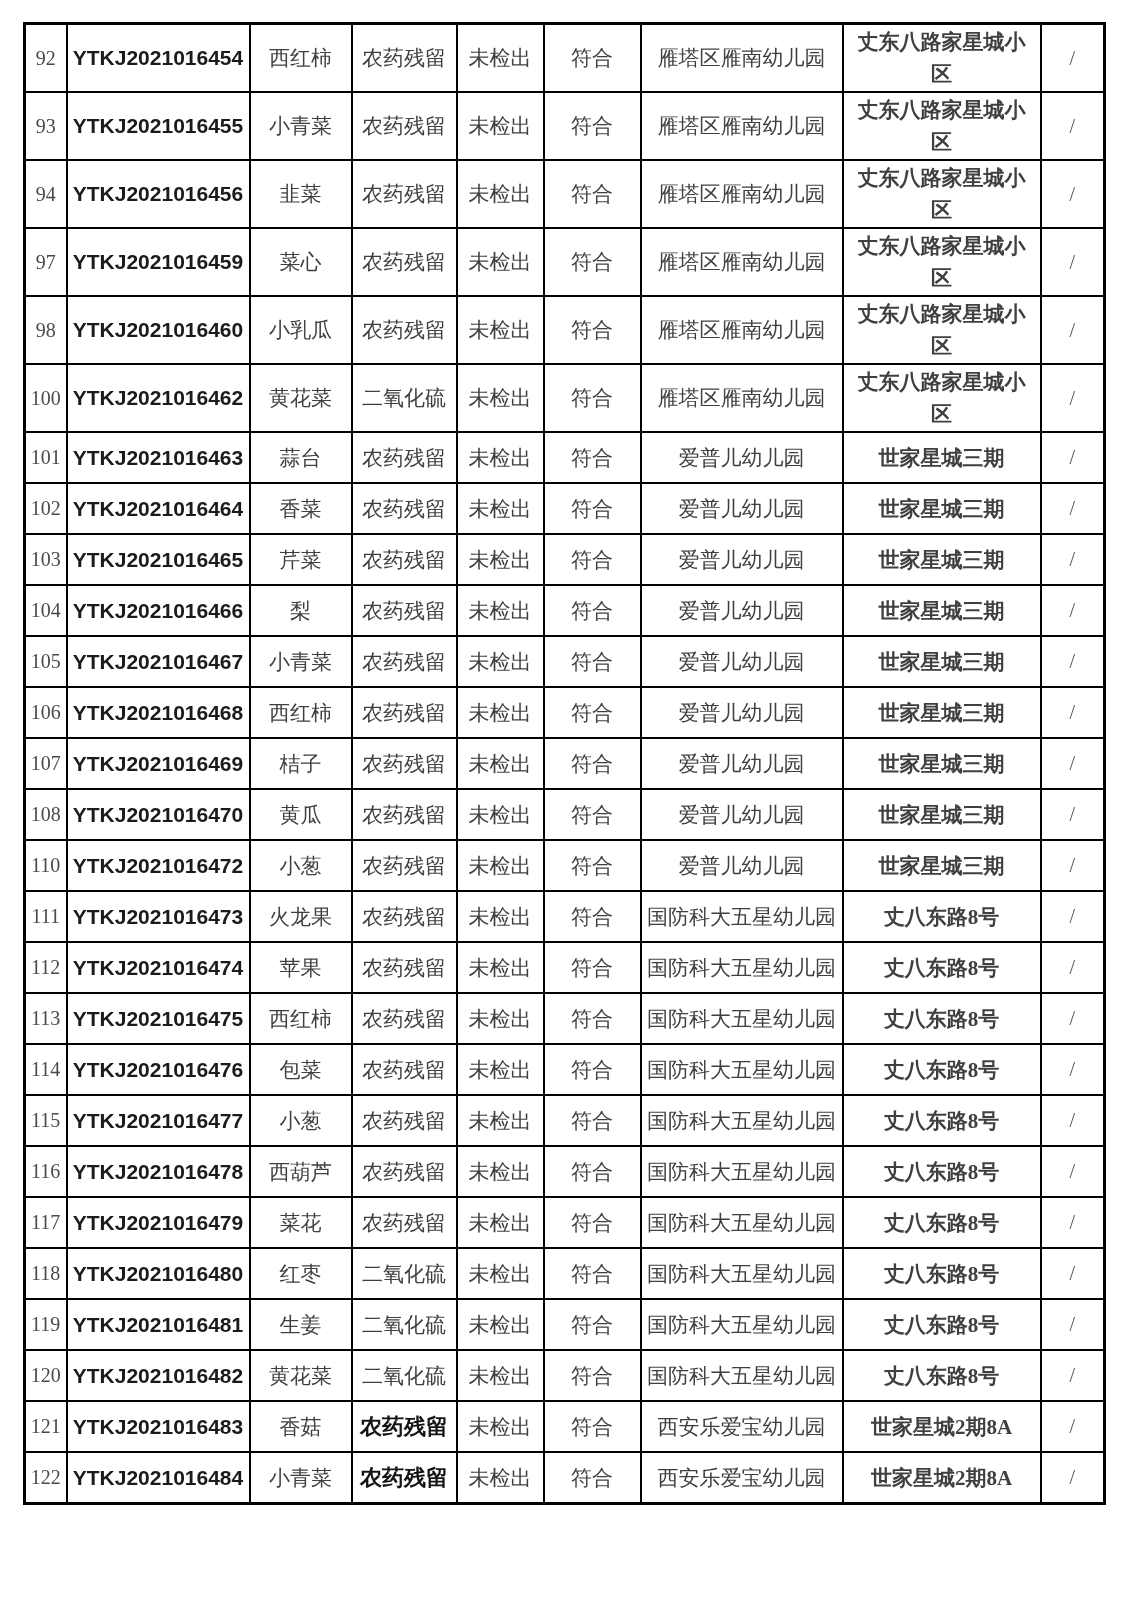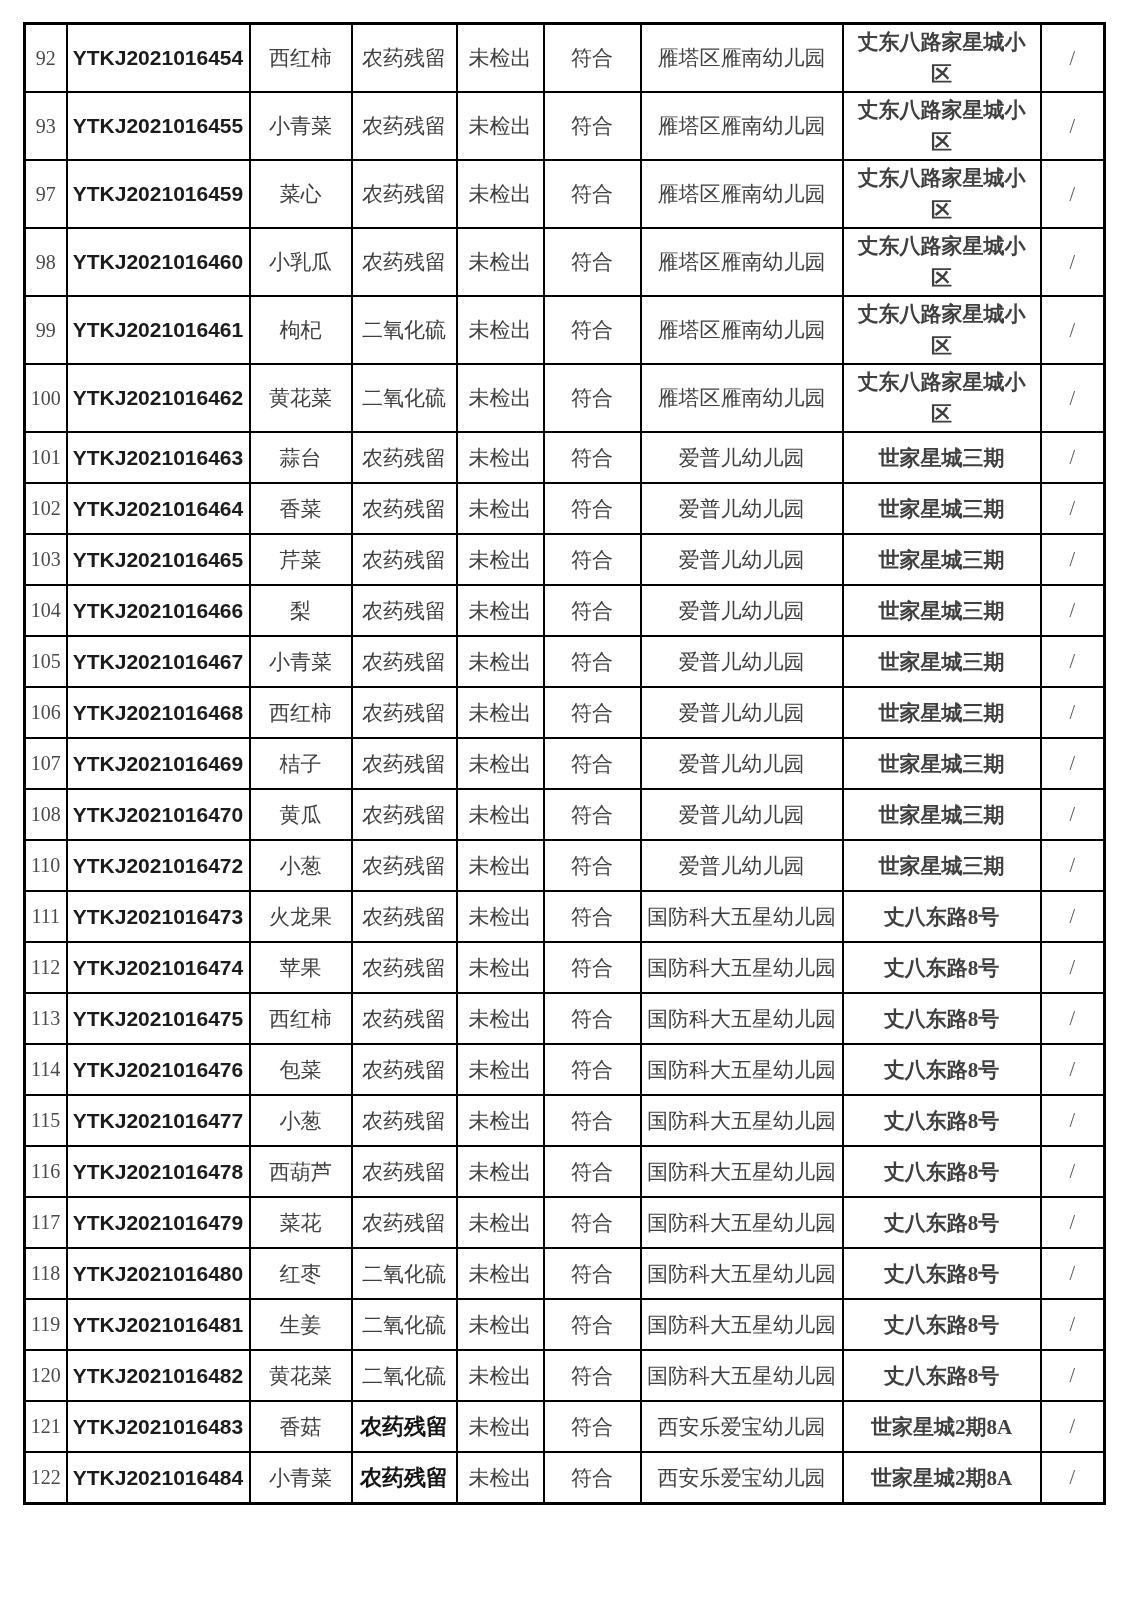--- a/index.html
+++ b/index.html
@@ -99,46 +99,46 @@
     <td class="c-id">YTKJ2021016455</td>
     <td class="c-cn">小青菜</td>
     <td class="c-cn c-test">农药残留</td>
     <td class="c-cn">未检出</td>
     <td class="c-cn">符合</td>
     <td class="c-cn">雁塔区雁南幼儿园</td>
     <td class="c-cn c-addr">丈东八路家星城小区</td>
     <td class="c-slash">/</td>
   </tr>
         <tr>
+    <td class="c-num">94</td>
+    <td class="c-id">YTKJ2021016456</td>
+    <td class="c-cn">韭菜</td>
+    <td class="c-cn c-test">农药残留</td>
+    <td class="c-cn">未检出</td>
+    <td class="c-cn">符合</td>
+    <td class="c-cn">雁塔区雁南幼儿园</td>
+    <td class="c-cn c-addr">丈东八路家星城小区</td>
+    <td class="c-slash">/</td>
+  </tr>
+        <tr>
     <td class="c-num">97</td>
     <td class="c-id">YTKJ2021016459</td>
     <td class="c-cn">菜心</td>
     <td class="c-cn c-test">农药残留</td>
     <td class="c-cn">未检出</td>
     <td class="c-cn">符合</td>
     <td class="c-cn">雁塔区雁南幼儿园</td>
     <td class="c-cn c-addr">丈东八路家星城小区</td>
     <td class="c-slash">/</td>
   </tr>
         <tr>
     <td class="c-num">98</td>
     <td class="c-id">YTKJ2021016460</td>
     <td class="c-cn">小乳瓜</td>
     <td class="c-cn c-test">农药残留</td>
-    <td class="c-cn">未检出</td>
-    <td class="c-cn">符合</td>
-    <td class="c-cn">雁塔区雁南幼儿园</td>
-    <td class="c-cn c-addr">丈东八路家星城小区</td>
-    <td class="c-slash">/</td>
-  </tr>
-        <tr>
-    <td class="c-num">99</td>
-    <td class="c-id">YTKJ2021016461</td>
-    <td class="c-cn">枸杞</td>
-    <td class="c-cn c-test">二氧化硫</td>
     <td class="c-cn">未检出</td>
     <td class="c-cn">符合</td>
     <td class="c-cn">雁塔区雁南幼儿园</td>
     <td class="c-cn c-addr">丈东八路家星城小区</td>
     <td class="c-slash">/</td>
   </tr>
         <tr>
     <td class="c-num">100</td>
     <td class="c-id">YTKJ2021016462</td>
     <td class="c-cn">黄花菜</td>

